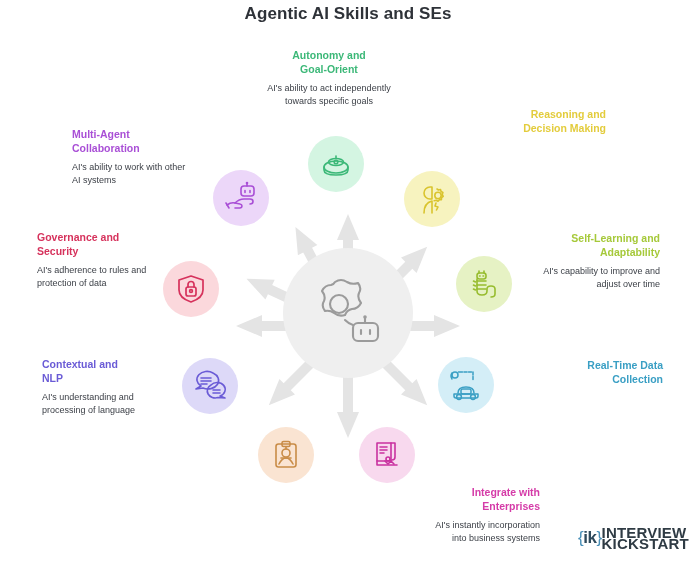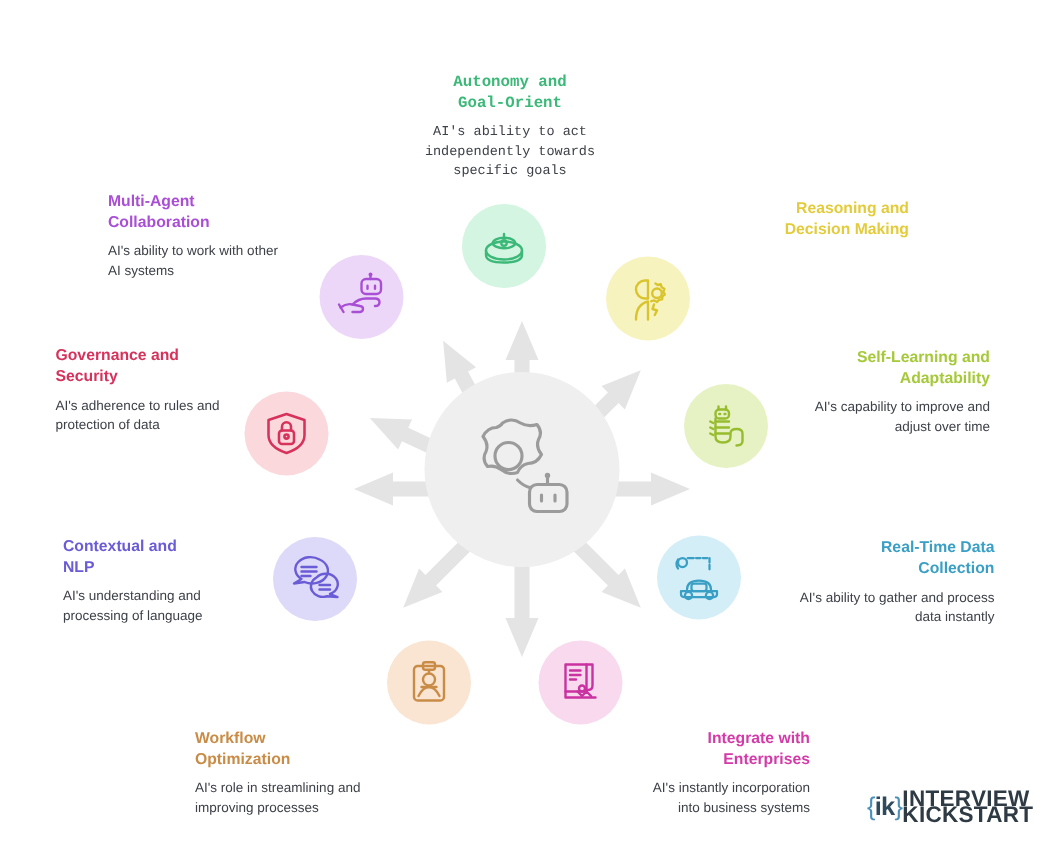--- a/index.html
+++ b/index.html
@@ -95,20 +95,21 @@
   #logo-words div {
     font-size: 15px; font-weight: bold; color: #2f3b44;
     letter-spacing: 0.2px;
   }
 </style>
 </head>
 <body>
 
 <div id="stage">
 
+  <div id="page-title">Agentic AI Skills and SEs</div>
 
   <div>
     <div class="spoke" style="transform: rotate(-90deg);">
       <svg width="116" height="26" viewBox="0 0 116 26">
           <path d="M4 8 H86 V2 L112 13 L86 24 V18 H4 Z" fill="#e4e4e4"></path>
         </svg>
     </div>
     <div class="spoke" style="transform: rotate(-45deg);">
       <svg width="116" height="26" viewBox="0 0 116 26">
           <path d="M4 8 H86 V2 L112 13 L86 24 V18 H4 Z" fill="#e4e4e4"></path>
@@ -273,21 +274,21 @@
         <circle cx="23" cy="2" r="1.3" fill="#a94fd6" stroke="none"></circle>
         <rect x="17" y="5" width="13" height="10" rx="3"></rect>
         <path d="M21 9.5 v2 M26 9.5 v2"></path>
         <path d="M3 24 q4 -3 8 -2 l5 1 q2 0.3 2 2 t-2 2 h-5"></path>
         <path d="M11 22 q4 -4 9 -4 h6 q3 0 3 2.5 t-3 2.5"></path>
         <path d="M2 22 l3 5"></path>
       </g>
     </svg>
   </div>
 
-  <div class="label la-center" style="left:272px; top:48px; width:136px;font-family:Liberation Mono, monospace;">
+  <div class="label la-center" style="left:261px; top:48px; width:136px;">
     <div class="ttl" style="color:#3cb878;">
       <span>Autonomy and</span><br><span>Goal-Orient</span>
     </div>
     <div class="dsc">AI's ability to act independently towards specific goals</div>
   </div>
 
   <div class="label la-right" style="left:72px; top:127px; width:122px;">
     <div class="ttl" style="color:#a94fd6;">
       <span>Multi-Agent</span><br><span>Collaboration</span>
     </div>
@@ -301,49 +302,42 @@
     <div class="dsc">AI's adherence to rules and protection of data</div>
   </div>
 
   <div class="label la-right" style="left:42px; top:357px; width:132px;">
     <div class="ttl" style="color:#6a5bd6;">
       <span>Contextual and</span><br><span>NLP</span>
     </div>
     <div class="dsc">AI's understanding and processing of language</div>
   </div>
 
-  <div class="label la-right" style="left:130px; top:485px; width:126px;">
-    <div class="ttl" style="color:#c98c47;">
-      <span>Workflow</span><br><span>Optimization</span>
-    </div>
-    <div class="dsc">AI's role in streamlining and improving processes</div>
-  </div>
 
   <div class="label la-left" style="left:420px; top:485px; width:120px;">
     <div class="ttl" style="color:#d53ba8;">
       <span>Integrate with</span><br><span>Enterprises</span>
     </div>
     <div class="dsc">AI's instantly incorporation into business systems</div>
   </div>
 
   <div class="label la-left" style="left:523px; top:358px; width:140px;">
     <div class="ttl" style="color:#3a9fc4;">
       <span>Real-Time Data</span><br><span>Collection</span>
     </div>
-    <div class="dsc">AI's ability to gather and process data instantly</div>
   </div>
 
   <div class="label la-left" style="left:528px; top:231px; width:132px;">
     <div class="ttl" style="color:#a6c93a;">
       <span>Self-Learning and</span><br><span>Adaptability</span>
     </div>
     <div class="dsc">AI's capability to improve and adjust over time</div>
   </div>
 
-  <div class="label la-left" style="left:478px; top:132px; width:128px;">
+  <div class="label la-left" style="left:478px; top:107px; width:128px;">
     <div class="ttl" style="color:#e3cc3c;">
       <span>Reasoning and</span><br><span>Decision Making</span>
     </div>
   </div>
 
   <div id="logo">
     <div id="logo-mark">
       <span class="brace">{</span><span>ik</span><span class="brace">}</span>
     </div>
     <div id="logo-words">

